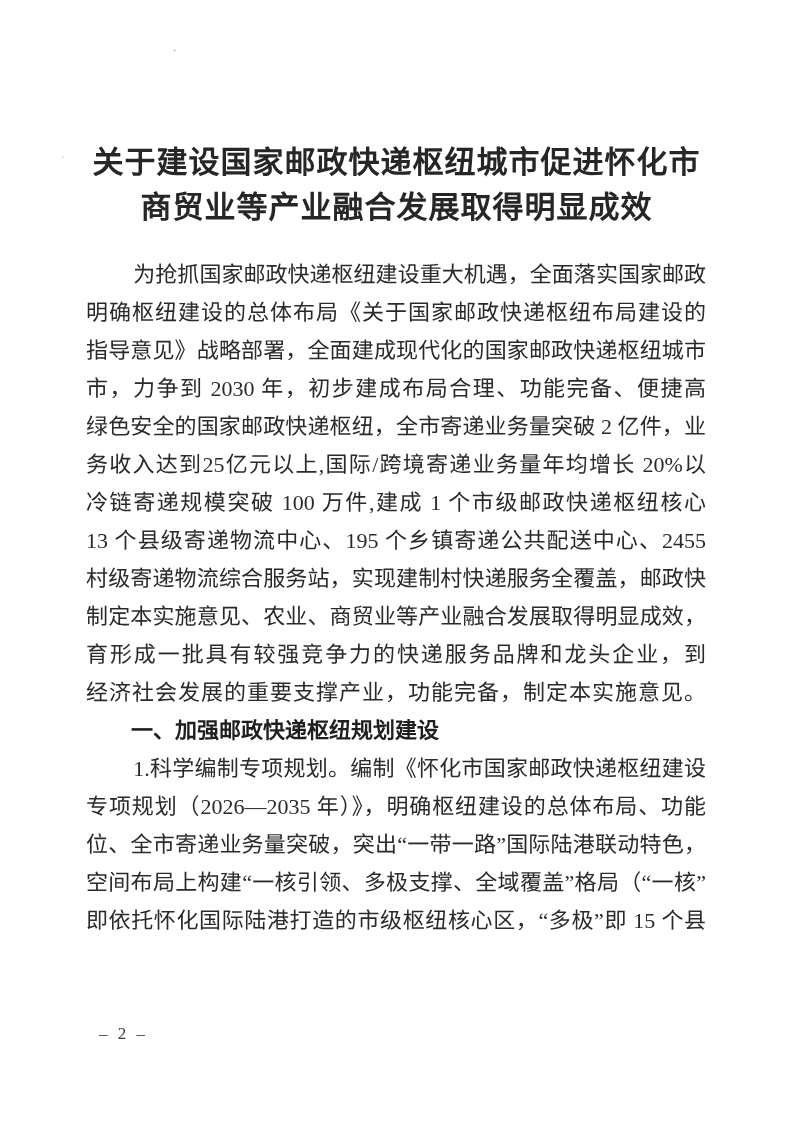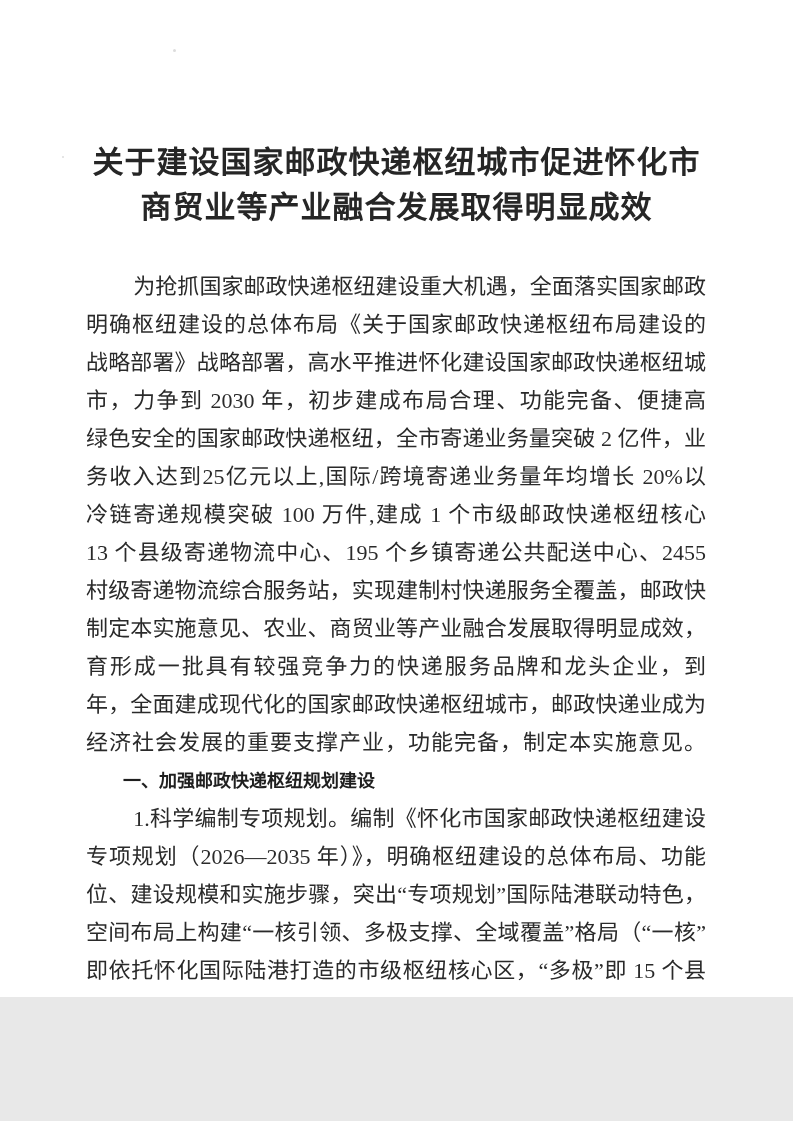--- a/index.html
+++ b/index.html
@@ -3,21 +3,21 @@
 <meta charset="utf-8">
 <style>
   html, body {
     margin: 0;
     padding: 0;
     background: #e8e8e8;
   }
   .page {
     position: relative;
     width: 793px;
-    height: 997px;
+    height: 1121px;
     background: #ffffff;
     overflow: hidden;
     font-family: "Liberation Serif", "DejaVu Serif", serif;
     color: #2a2a2a;
   }
   
   .speck {
     position: absolute;
     width: 3px;
     height: 3px;
@@ -38,38 +38,38 @@
     font-size: 31px;
     font-weight: 700;
     line-height: 45px;
     letter-spacing: 1px;
     color: #262626;
   }
   .title-line { display: block; }
 
   .body-text {
     position: absolute;
-    top: 268px;
+    top: 256px;
     left: 86px;
     width: 620px;
     font-size: 22px;
     line-height: 38px;
     color: #2a2a2a;
   }
   .line {
     height: 38px;
     overflow: hidden;
     text-align: justify;
     text-align-last: justify;
   }
   .line.indent { text-indent: 2.15em; }
   .line.heading {
     font-family: "Liberation Sans", "DejaVu Sans", sans-serif;
     font-weight: 700;
-    font-size: 18px;
+    font-size: 22px;
     text-indent: 2.05em;
     text-align-last: left;
     color: #1f1f1f;
   }
   .page-number {
     position: absolute;
     left: 99px;
     top: 1024px;
     font-size: 17px;
     letter-spacing: 3px;
@@ -85,36 +85,35 @@
   <div class="speck s2"></div>
 
   <h1 class="title">
     <span class="title-line">关于建设国家邮政快递枢纽城市促进怀化市</span>
     <span class="title-line">商贸业等产业融合发展取得明显成效</span>
   </h1>
 
   <div class="body-text">
     <div class="line indent">为抢抓国家邮政快递枢纽建设重大机遇，全面落实国家邮政</div>
     <div class="line">明确枢纽建设的总体布局《关于国家邮政快递枢纽布局建设的</div>
-    <div class="line">战略部署》战略部署，高水平推进怀化建设国家邮政快递枢纽城</div>
+    <div class="line">指导意见》战略部署，全面建成现代化的国家邮政快递枢纽城市</div>
     <div class="line">市，力争到 2030 年，初步建成布局合理、功能完备、便捷高效、</div>
     <div class="line">绿色安全的国家邮政快递枢纽，全市寄递业务量突破 2 亿件，业</div>
     <div class="line">务收入达到25亿元以上,国际/跨境寄递业务量年均增长 20%以上，</div>
     <div class="line">冷链寄递规模突破 100 万件,建成 1 个市级邮政快递枢纽核心区、</div>
     <div class="line">13 个县级寄递物流中心、195 个乡镇寄递公共配送中心、2455 个</div>
     <div class="line">村级寄递物流综合服务站，实现建制村快递服务全覆盖，邮政快</div>
     <div class="line">制定本实施意见、农业、商贸业等产业融合发展取得明显成效，培</div>
     <div class="line">育形成一批具有较强竞争力的快递服务品牌和龙头企业，到 2035</div>
-    <div class="line">年，全面建成现代化的国家邮政快递枢纽城市，邮政快递业成为</div>
     <div class="line">经济社会发展的重要支撑产业，功能完备，制定本实施意见。</div>
 
     <div class="line heading">一、加强邮政快递枢纽规划建设</div>
 
     <div class="line indent">1.科学编制专项规划。编制《怀化市国家邮政快递枢纽建设</div>
     <div class="line">专项规划（2026—2035 年）》，明确枢纽建设的总体布局、功能定</div>
-    <div class="line">位、建设规模和实施步骤，突出“专项规划”国际陆港联动特色，</div>
+    <div class="line">位、全市寄递业务量突破，突出“一带一路”国际陆港联动特色，</div>
     <div class="line">空间布局上构建“一核引领、多极支撑、全域覆盖”格局（“一核”</div>
     <div class="line">即依托怀化国际陆港打造的市级枢纽核心区，“多极”即 15 个县</div>
   </div>
 
   <div class="page-number">– 2 –</div>
 
 </div>
 
 </body></html>

